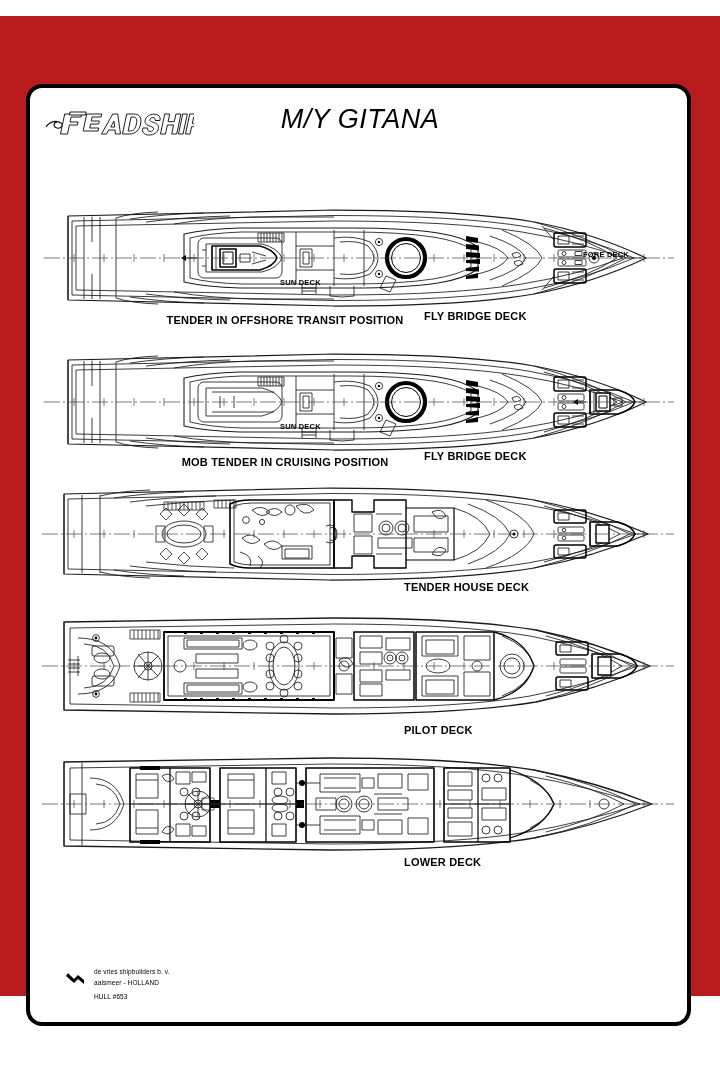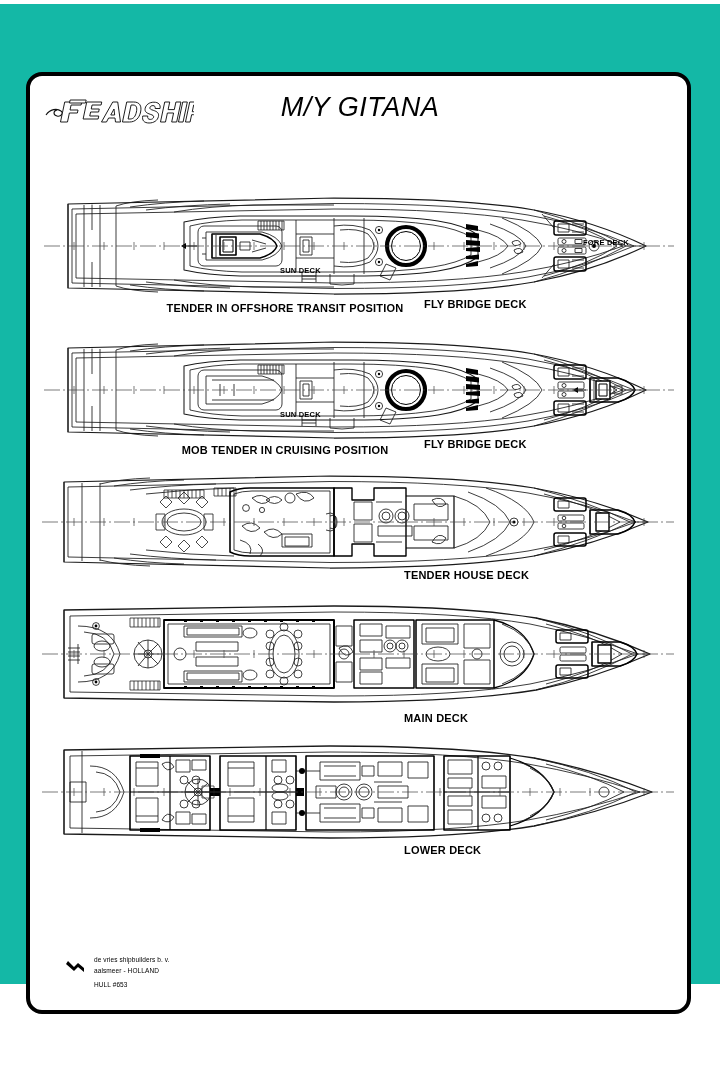--- a/index.html
+++ b/index.html
@@ -3,21 +3,21 @@
 <meta charset="utf-8">
 <title>M/Y GITANA — General Arrangement</title>
 <style>
   html,body{margin:0;padding:0;background:#fff;}
   body{
     width:720px;height:1080px;overflow:hidden;
     font-family:"Liberation Sans", sans-serif;
     color:#000;-webkit-font-smoothing:antialiased;
   }
   #sheet{
-    position:absolute;left:0;top:4px;width:720px;height:980px;background:#14b8a6;
+    position:absolute;left:0;top:16px;width:720px;height:980px;background:#b91c1c;
   }
   
   #frame{
     position:absolute;left:26px;top:68px;width:665px;height:942px;
     border:4px solid #000;border-radius:16px;background:#fff;box-sizing:border-box;
   }
   
   #logo{
     position:absolute;left:44px;top:92px;width:150px;height:30px;
   }
@@ -570,21 +570,21 @@
         <g stroke-width="0.7">
           <path d="M40 50 L40 58 M70 50 L70 58 M130 50 L130 58 M160 50 L160 58
                    M190 50 L190 58 M220 50 L220 58 M280 50 L280 58 M340 50 L340 58
                    M370 50 L370 58 M400 50 L400 58 M430 50 L430 58 M460 50 L460 58
                    M490 50 L490 58 M520 50 L520 58 M610 50 L610 58"></path>
         </g>
       </g>
     </svg>
   </div>
 
-  <div class="cap right" style="left:404px;top:708px;width:244px;">MAIN DECK</div>
+  <div class="cap right" style="left:404px;top:708px;width:244px;">PILOT DECK</div>
 
   <div class="deck" id="deck4" style="top:734px;">
     <svg viewBox="0 0 650 108" preserveAspectRatio="none" aria-hidden="true">
       <g fill="none" stroke="#1a1a1a" stroke-width="0.85" stroke-linejoin="round">
         <path d="M30 12 L296 8 Q426 8 500 20 Q562 32 618 54 Q562 76 500 88
                  Q426 100 296 100 L30 96 Z" stroke-width="1.3"></path>
         <path d="M36 18 L296 14 Q422 14 494 26 Q552 36 606 54
                  Q552 72 494 82 Q422 94 296 94 L36 90 Z"></path>
         <path d="M30 12 L30 96 M48 13 L48 95"></path>
 

